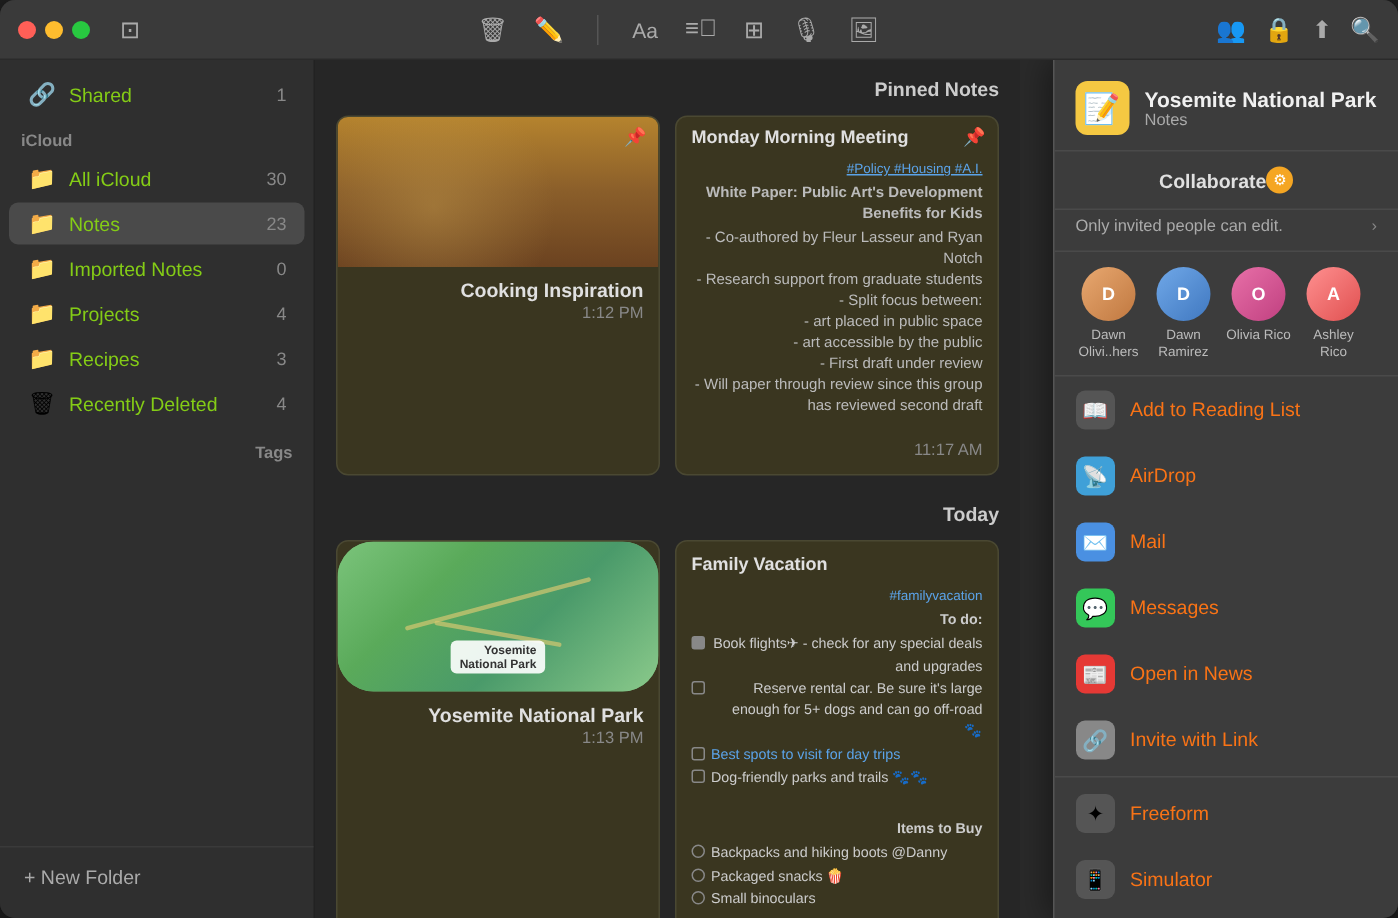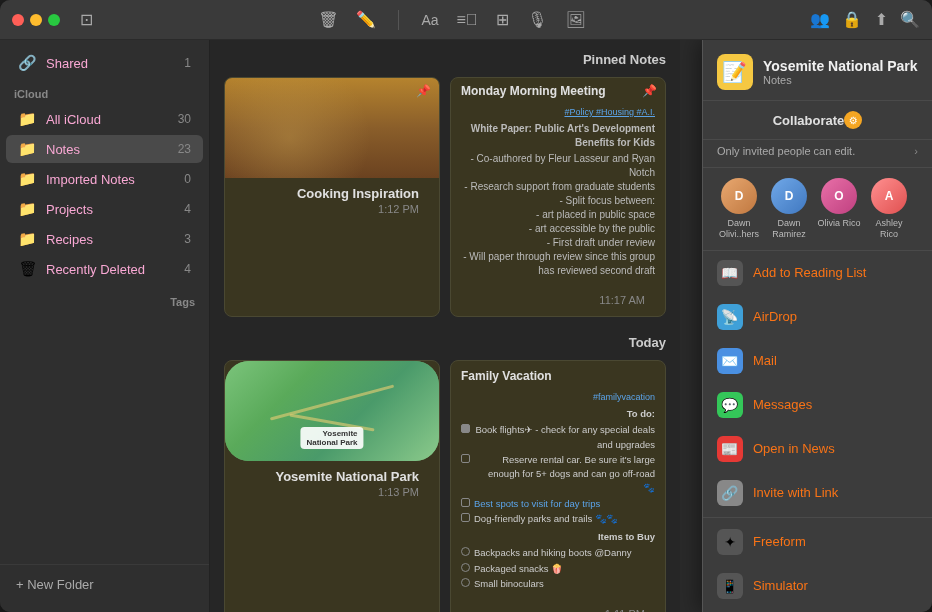--- a/index.html
+++ b/index.html
@@ -82,21 +82,21 @@
       border-radius: 6px;
       margin: 1px 6px;
       gap: 8px;
       position: relative;
     }
     .sidebar-item.active { background: #4a4a4a; }
     .sidebar-item-icon { font-size: 15px; width: 20px; text-align: center; }
     .sidebar-item-label {
       flex: 1;
       font-size: 13px;
-      color: #f9a8d4;
+      color: #84cc16;
     }
     .sidebar-item-count {
       font-size: 12px;
       color: #888;
     }
     .sidebar-section-label {
       font-size: 11px;
       color: #888;
       padding: 10px 14px 4px;
       font-weight: 600;
@@ -153,21 +153,21 @@
       margin-bottom: 18px;
     }
     .note-card {
       background: #3a3620;
       border-radius: 8px;
       overflow: hidden;
       cursor: pointer;
       border: 1px solid #4a4832;
     }
     .note-card-body {
-      padding: 8px 20px 10px;
+      padding: 8px 10px 10px;
     }
     .note-card-title {
       font-size: 13px;
       font-weight: 600;
       color: #e0e0e0;
       margin-bottom: 2px;
     }
     .note-card-time {
       font-size: 11px;
       color: #888;
@@ -594,21 +594,21 @@
                   <span>Reserve rental car. Be sure it's large enough for 5+ dogs and can go off-road 🐾</span>
                 </div>
               <div class="check-item" style="color:#5ba3e8;">
                   <div class="check-box"></div>
                   <span>Best spots to visit for day trips</span>
                 </div>
               <div class="check-item">
                   <div class="check-box"></div>
                   <span>Dog-friendly parks and trails 🐾🐾</span>
                 </div>
-              <div style="font-weight:700;margin-top:4px;margin-bottom:2px;">Items to Buy</div>
+              <div style="font-weight:700;margin-top:20px;margin-bottom:2px;">Items to Buy</div>
               <div class="check-item">
                   <div class="check-box" style="border-radius:50%;"></div>
                   <span>Backpacks and hiking boots @Danny</span>
                 </div>
               <div class="check-item">
                   <div class="check-box" style="border-radius:50%;"></div>
                   <span>Packaged snacks 🍿</span>
                 </div>
               <div class="check-item">
                   <div class="check-box" style="border-radius:50%;"></div>

